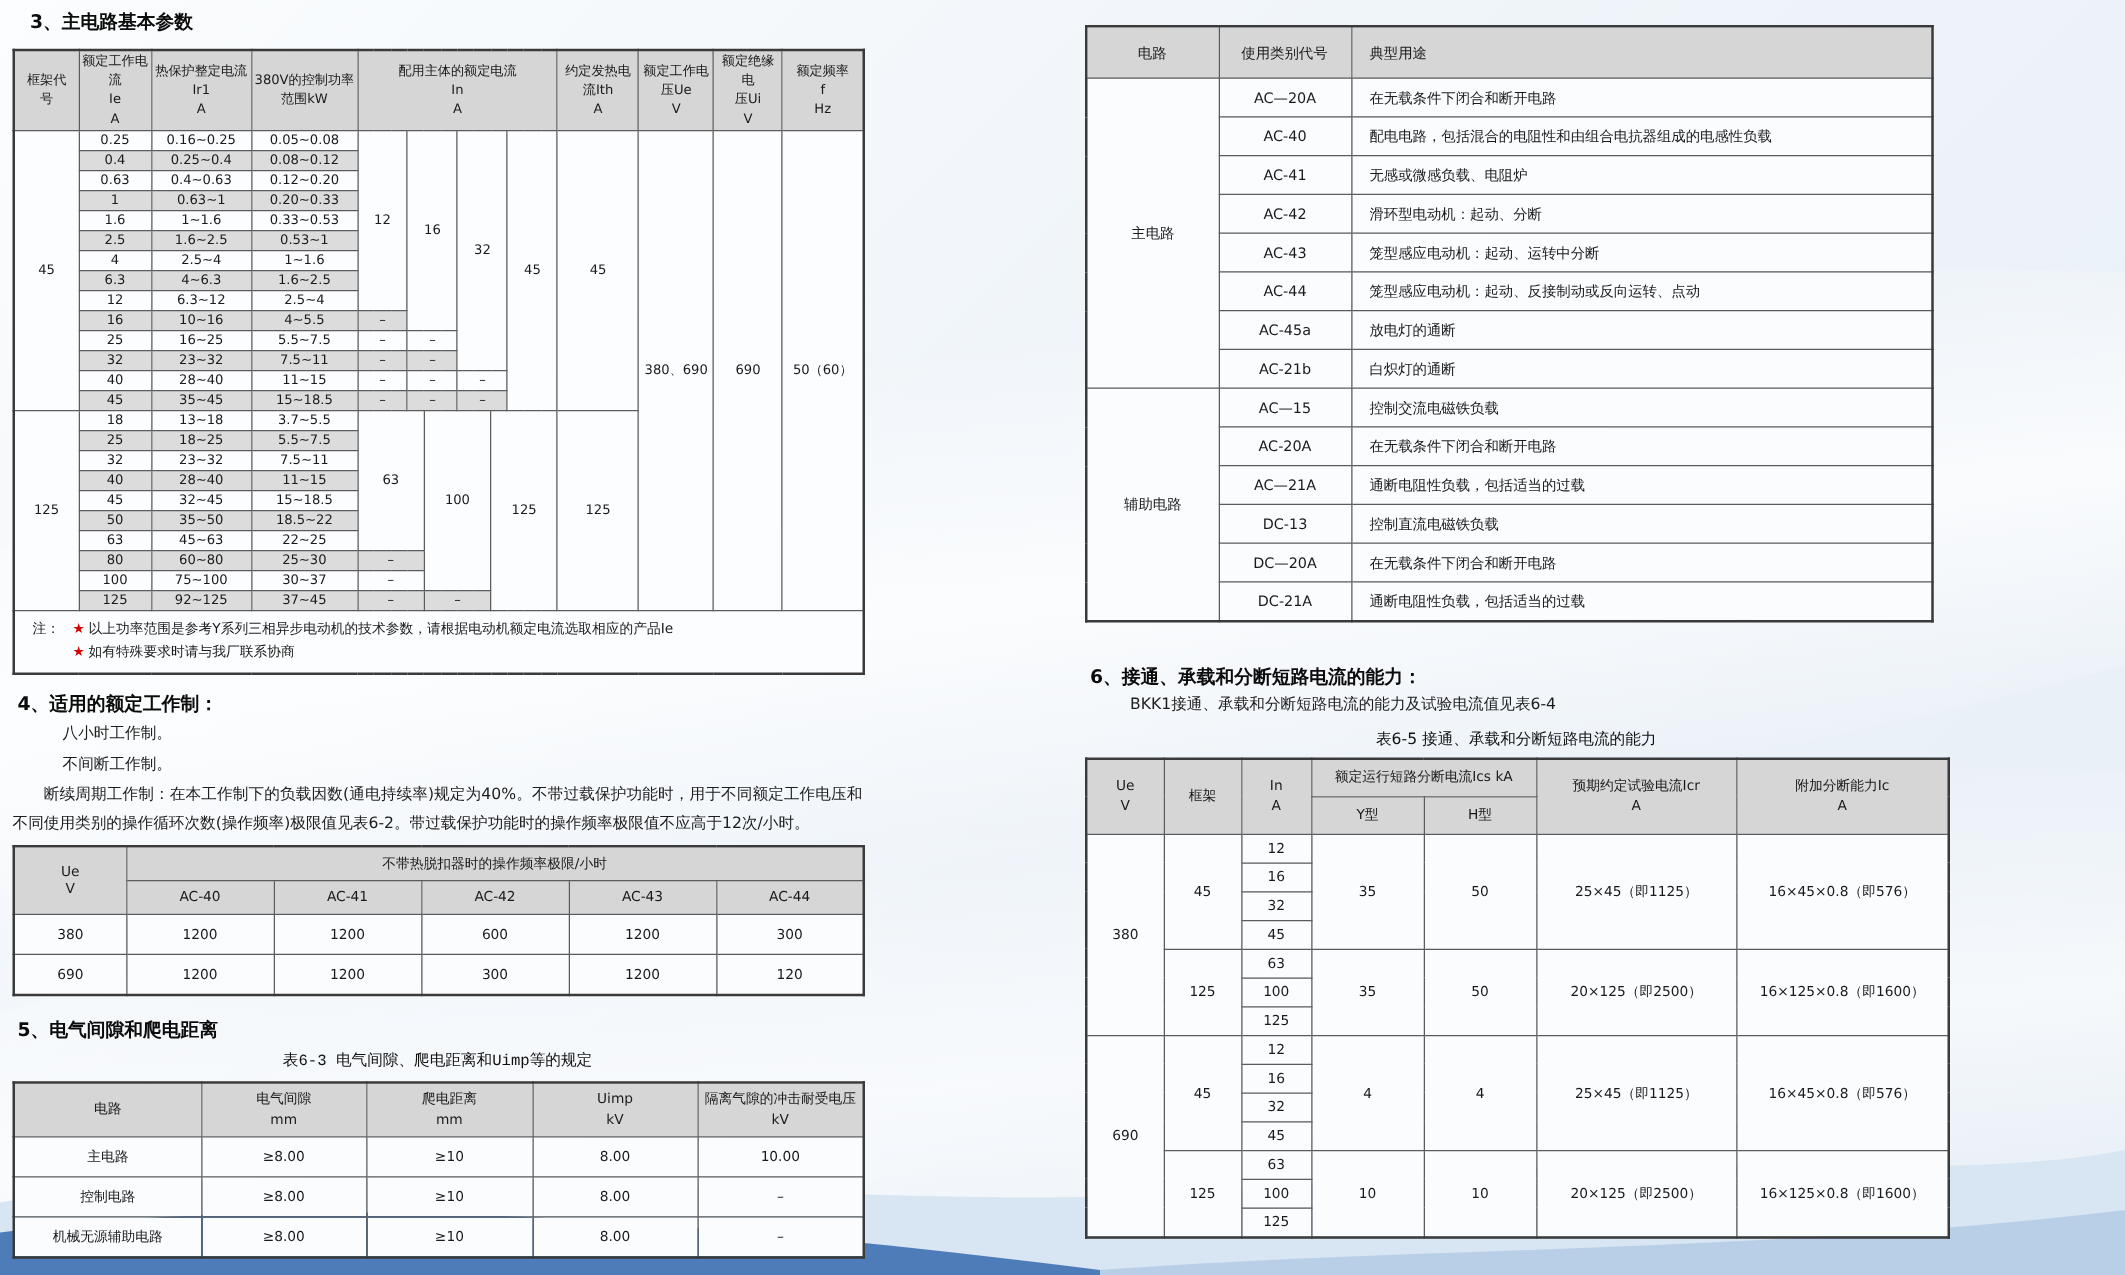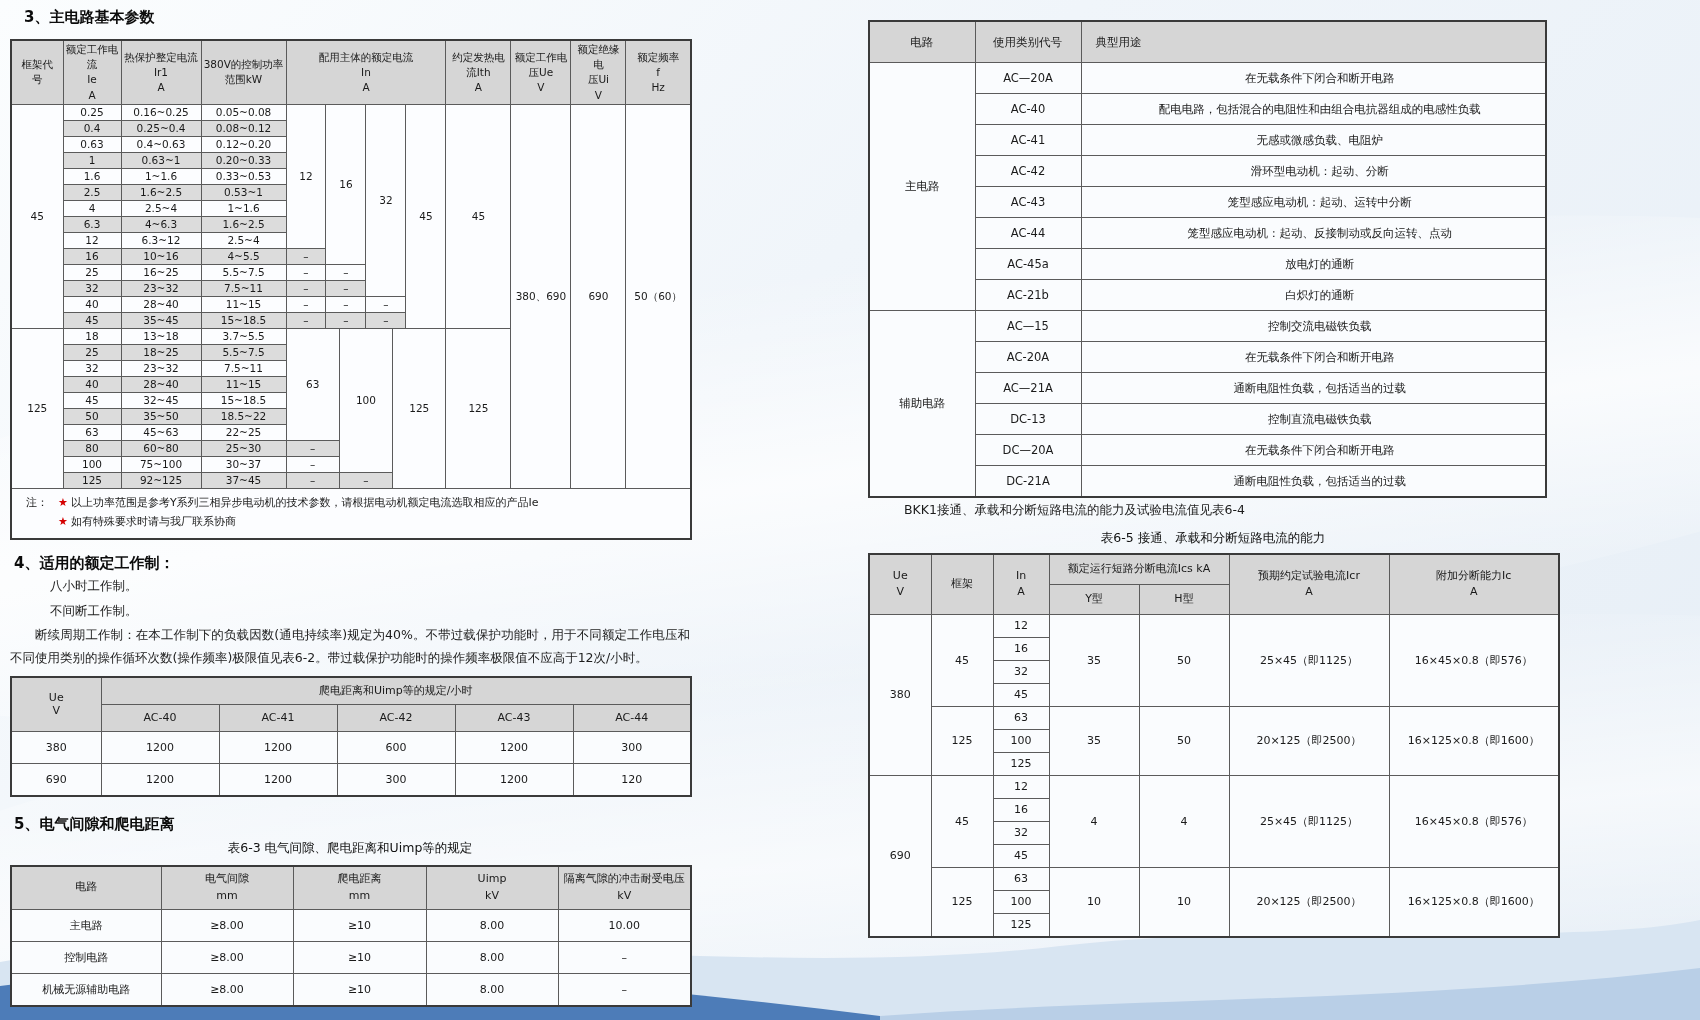--- a/index.html
+++ b/index.html
@@ -48,21 +48,21 @@
   
   .t63{width:680px;margin-top:8px;}
   .t63 th{font-size:11px;height:40px;line-height:1.5;}
   .t63 td{font-size:11px;height:29px;background:#fafcfe;}
 
   
   .t64{width:677px;margin-top:16px;}
   .t64 th{font-size:11.5px;height:38px;text-align:left;padding-left:14px;}
   .t64 th.c-circ, .t64 th.c-code{text-align:center;padding-left:0;}
   .t64 td{font-size:11.5px;height:28px;background:#fafcfe;}
-  .t64 td.use{text-align:center;padding-left:14px;}
+  .t64 td.use{text-align:left;padding-left:14px;}
 
   
   .t65{width:690px;margin-top:6px;}
   .t65 th{font-size:11px;height:27px;line-height:1.45;}
   .t65 td{font-size:11px;height:20px;background:#fafcfe;}
 </style>
 </head>
 <body>
 
 <div class="swoosh swoosh-1"></div>
@@ -291,21 +291,21 @@
 
   <table class="t62">
     <colgroup>
         <col style="width:90px">
         <col span="5" style="width:118px">
       </colgroup>
     <thead>
       <tr>
         <th rowspan="2">Ue
 V</th>
-        <th colspan="5">爬电距离和Uimp等的规定/小时</th>
+        <th colspan="5">不带热脱扣器时的操作频率极限/小时</th>
       </tr>
       <tr>
         <th>AC-40</th>
         <th>AC-41</th>
         <th>AC-42</th>
         <th>AC-43</th>
         <th>AC-44</th>
       </tr>
     </thead>
     <tbody>
@@ -322,21 +322,21 @@
         <td>1200</td>
         <td>1200</td>
         <td>300</td>
         <td>1200</td>
         <td>120</td>
       </tr>
     </tbody>
   </table>
 
   <h2 class="sec-h" style="margin-top:18px;margin-left:4px;">5、电气间隙和爬电距离</h2>
-  <p class="caption" style="margin-top:6px;">表6-3 电气间隙、爬电距离和Uimp等的规定</p>
+  <p class="caption" style="margin-top:6px;font-family:Liberation Mono, monospace;">表6-3 电气间隙、爬电距离和Uimp等的规定</p>
   <table class="t63">
     <colgroup>
         <col style="width:150px">
         <col style="width:132px">
         <col style="width:133px">
         <col style="width:132px">
         <col style="width:133px">
       </colgroup>
     <thead>
       <tr>
@@ -448,20 +448,21 @@
           <td>DC—20A</td>
           <td class="use">在无载条件下闭合和断开电路</td>
         </tr>
       <tr>
           <td>DC-21A</td>
           <td class="use">通断电阻性负载，包括适当的过载</td>
         </tr>
     </tbody>
   </table>
 
+  <h2 class="sec-h" style="margin-top:34px;margin-left:4px;">6、接通、承载和分断短路电流的能力：</h2>
   <p class="bodyline" style="margin-left:36px;line-height:1.9;">BKK1接通、承载和分断短路电流的能力及试验电流值见表6-4</p>
   <p class="caption" style="margin-top:8px;width:690px;">表6-5 接通、承载和分断短路电流的能力</p>
 
   <table class="t65">
     <colgroup>
       <col style="width:62px">
         <col style="width:62px">
         <col style="width:56px">
       <col style="width:90px">
         <col style="width:90px">

